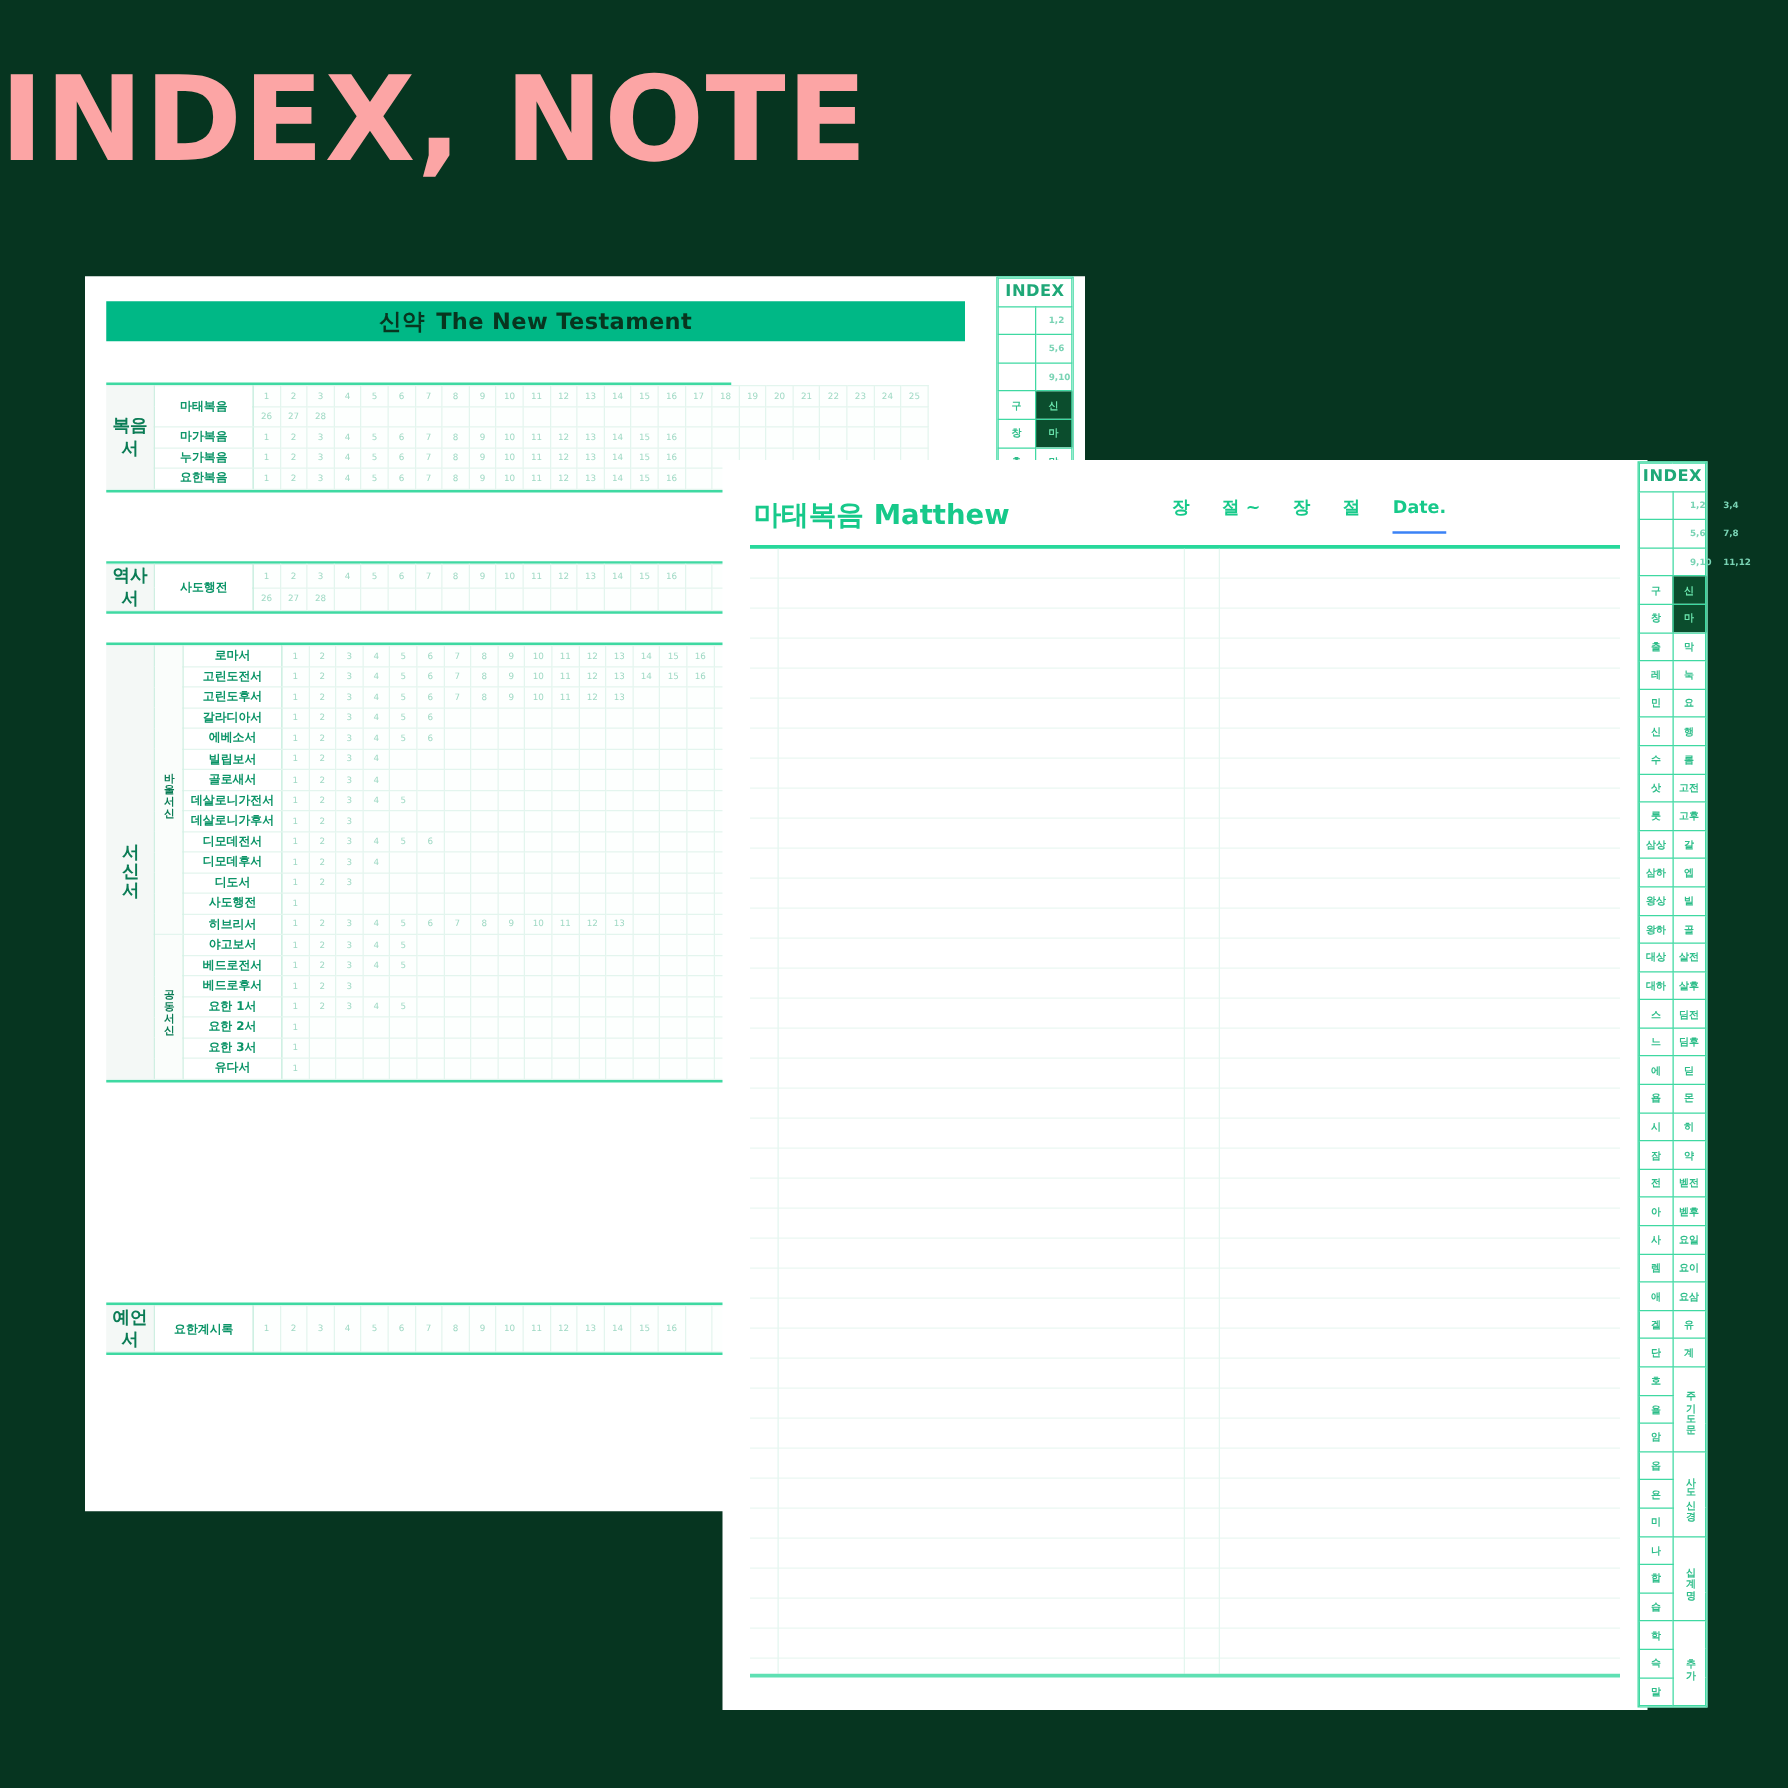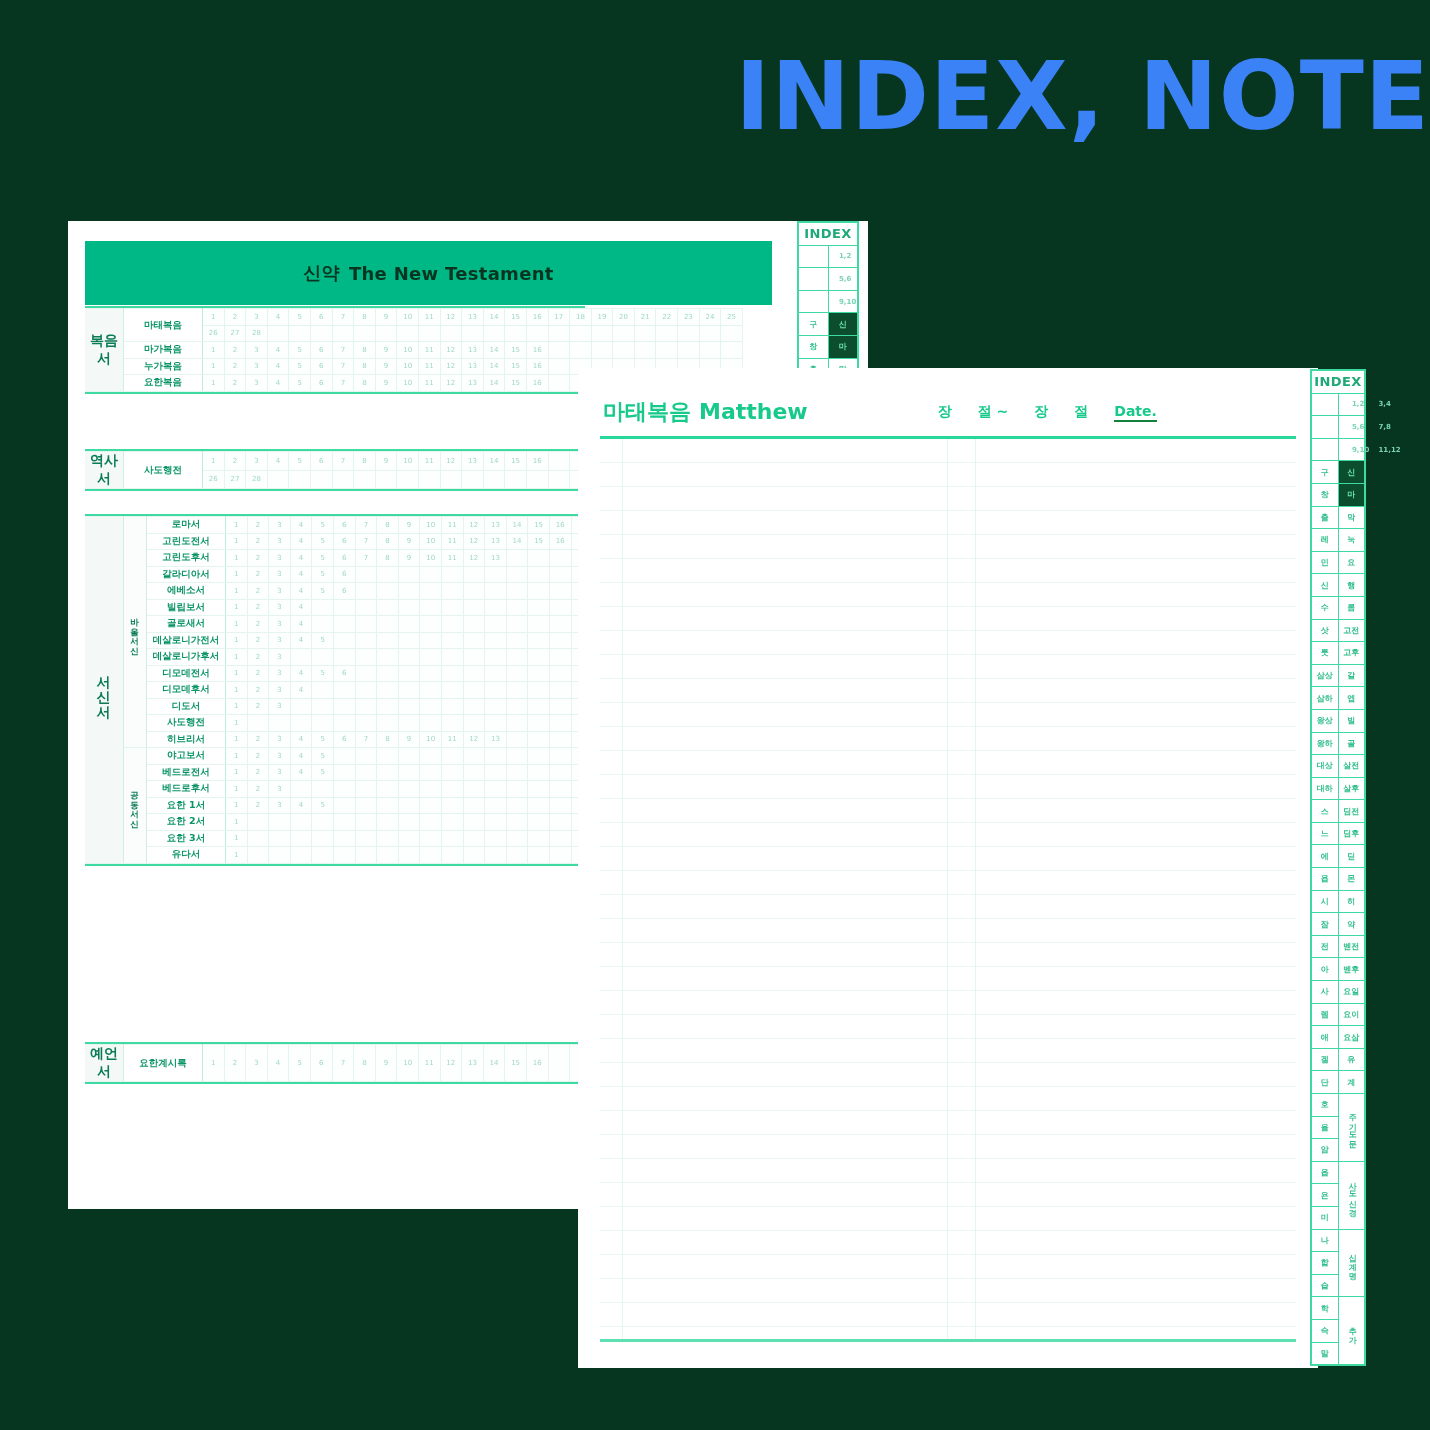--- a/index.html
+++ b/index.html
@@ -4,33 +4,33 @@
 <style>
   html,body{margin:0;padding:0;}
   body{
     width:1430px;height:1430px;
     background:#063520;
     font-family:"DejaVu Sans","Liberation Sans",sans-serif;
     overflow:hidden;position:relative;
   }
   
   #poster-title{
-    position:absolute;left:0;top:48px;width:1430px;text-align:right;
-    color:#3b82f6;font-size:94px;font-weight:bold;letter-spacing:1px;
+    position:absolute;left:0;top:48px;width:1430px;text-align:left;
+    color:#fca5a5;font-size:94px;font-weight:bold;letter-spacing:1px;
     font-family:"DejaVu Sans","Liberation Sans",sans-serif;
     line-height:1.05;
   }
 
   
   #page-index{
     position:absolute;left:68px;top:221px;width:800px;height:988px;
     background:#ffffff;
   }
   #nt-banner{
-    position:absolute;left:17px;top:20px;width:687px;height:64px;
+    position:absolute;left:17px;top:20px;width:687px;height:32px;
     background:#00B886;color:#08351f;
     display:flex;align-items:center;justify-content:center;
     font-size:18px;font-weight:bold;letter-spacing:.3px;
   }
   #nt-banner .kr{margin-right:9px;}
 
   .blk{position:absolute;left:17px;width:500px;}
   .blk .rule-top,.blk .rule-bot{height:2px;background:#3FD9A2;}
   .bt-tbl{width:100%;border-collapse:collapse;table-layout:fixed;}
   .bt-tbl td{
@@ -70,21 +70,21 @@
   #note-head{
     position:absolute;left:25px;top:22px;right:25px;height:44px;
     display:flex;align-items:center;
   }
   #note-title{font-size:22px;font-weight:bold;color:#17C98A;white-space:nowrap;}
   #note-title .kr{margin-right:8px;}
   #note-meta{
     margin-left:130px;font-size:14px;font-weight:bold;color:#17C98A;
     display:flex;align-items:baseline;gap:26px;white-space:nowrap;
   }
-  #note-meta .date{border-bottom:2px solid #15803d;padding-bottom:1px;text-align:center;}
+  #note-meta .date{border-bottom:2px solid #3b82f6;padding-bottom:11px;text-align:center;}
   #note-rule-top{
     position:absolute;left:22px;right:22px;top:68px;height:2.5px;background:#27D89B;
   }
   #note-lines{
     position:absolute;left:22px;right:22px;top:71px;height:900px;
   }
   .nline{height:24px;border-bottom:1px solid #EAF7F2;box-sizing:border-box;}
   #note-col-a{position:absolute;left:44px;top:71px;width:1px;height:900px;background:#E4F6EF;}
   #note-col-b{position:absolute;left:369px;top:71px;width:1px;height:900px;background:#E4F6EF;}
   #note-col-c{position:absolute;left:397px;top:71px;width:1px;height:900px;background:#E4F6EF;}

